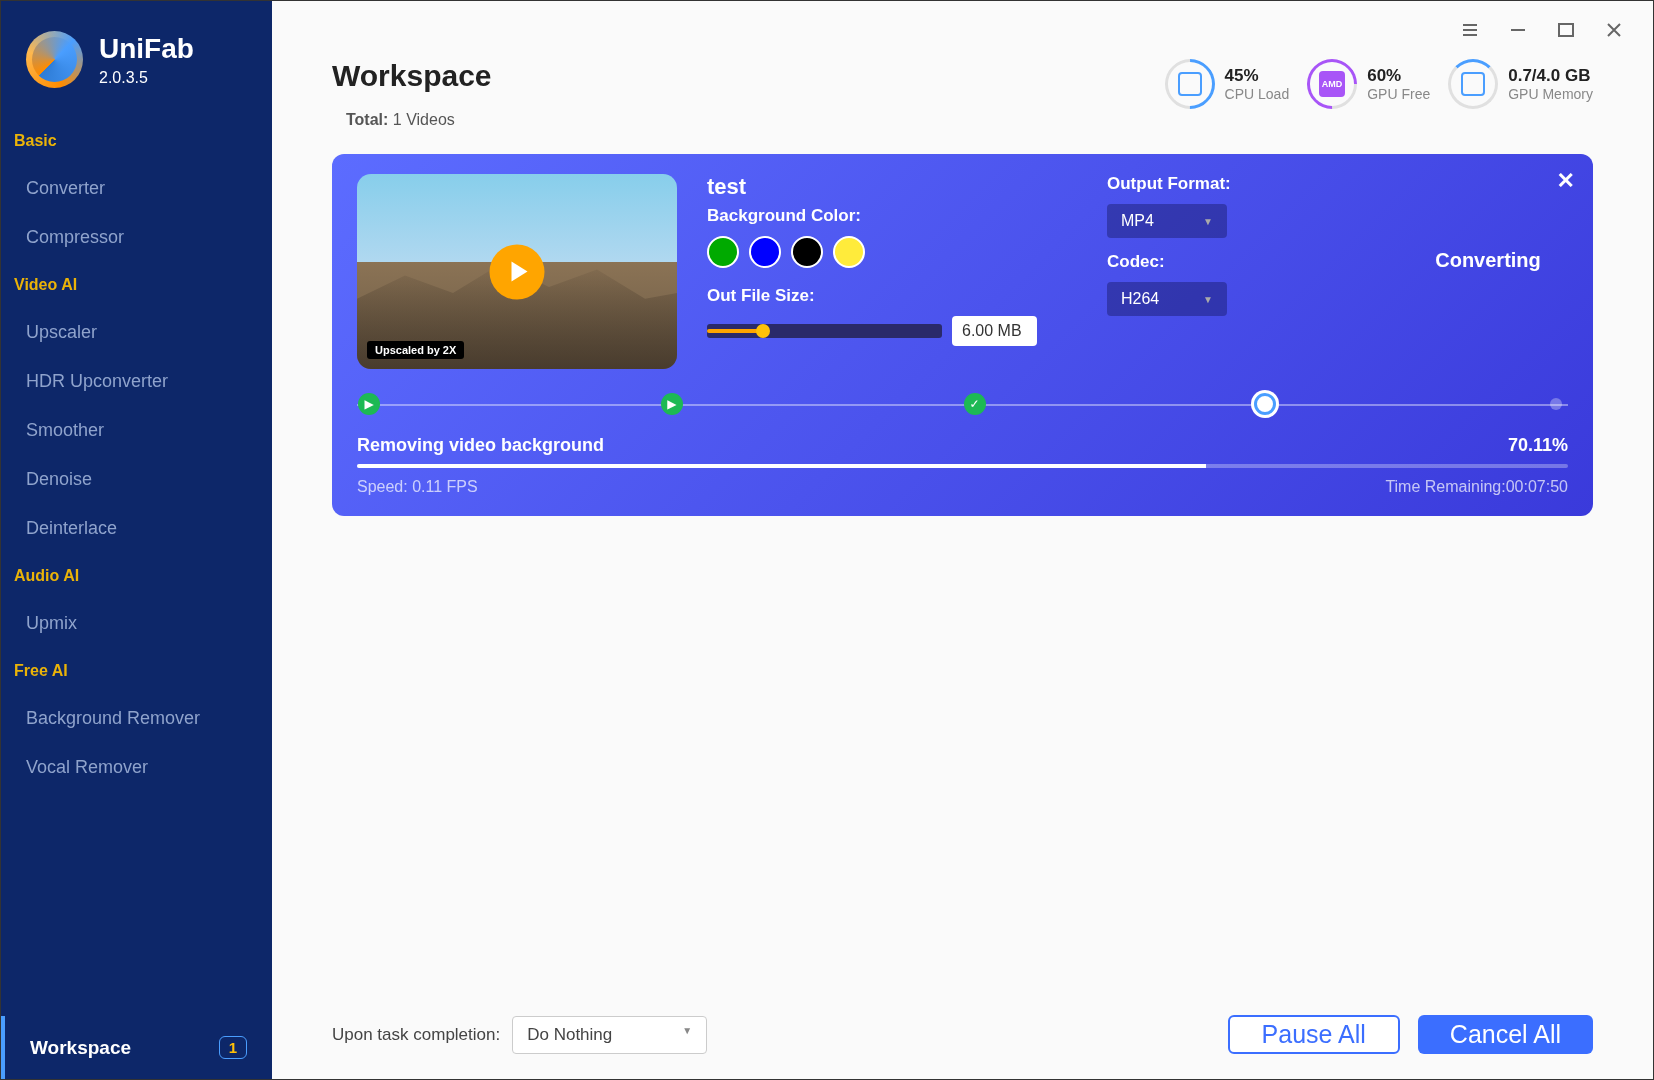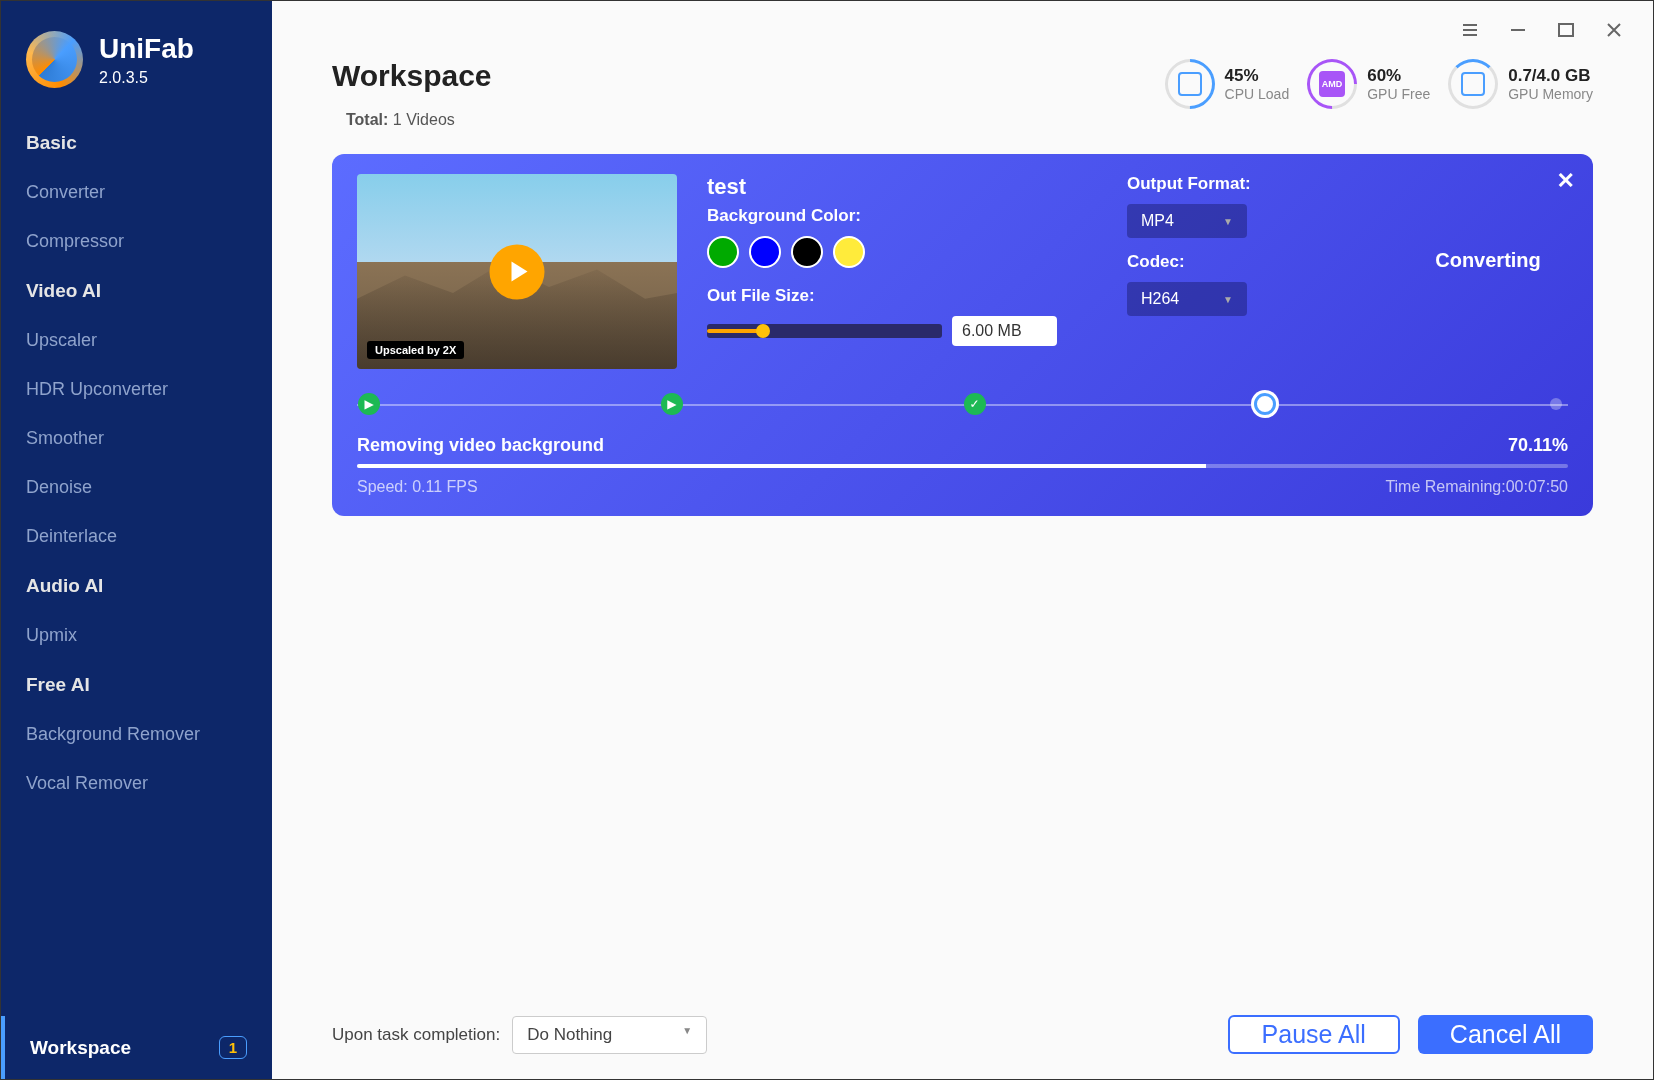--- a/index.html
+++ b/index.html
@@ -5,21 +5,21 @@
 * { margin: 0; padding: 0; box-sizing: border-box; font-family: -apple-system, BlinkMacSystemFont, 'Segoe UI', Arial, sans-serif; }
 body { background: #fff; width: 1654px; height: 1080px; overflow: hidden; border: 1px solid #333; }
 .app { display: flex; height: 100%; }
 .sidebar { width: 271px; background: #0d2769; display: flex; flex-direction: column; }
 .logo-area { padding: 30px 25px 20px; display: flex; align-items: center; gap: 16px; }
 .logo-icon { width: 57px; height: 57px; border-radius: 50%; background: conic-gradient(from 45deg, #4a9eff, #ff8c00, #ffb84d, #4a9eff); position: relative; }
 .logo-icon::after { content: ''; position: absolute; inset: 6px; border-radius: 50%; background: conic-gradient(from 225deg, #ff8c00, #4a9eff, #2e7cd6); }
 .logo-text { color: #fff; font-size: 28px; font-weight: 600; }
 .logo-version { color: #fff; font-size: 16px; margin-top: 4px; }
 .nav { flex: 1; padding: 10px 0; }
-.nav-header { color: #e5e5e5; font-size: 19px; font-weight: 600; padding: 14px 25px; }
+.nav-header { color: #eab308; font-size: 16px; font-weight: 600; padding: 14px 13px; }
 .nav-item { color: #8fa3cc; font-size: 18px; padding: 14px 25px; cursor: pointer; }
 .workspace-tab { margin-top: auto; border-left: 4px solid #4a9eff; background: #0d2769; padding: 20px 25px; display: flex; align-items: center; justify-content: space-between; }
 .workspace-tab-label { color: #fff; font-size: 19px; font-weight: 600; }
 .workspace-badge { background: #0d2769; border: 1px solid #4a9eff; color: #ffc107; padding: 2px 9px; border-radius: 6px; font-size: 15px; font-weight: 600; }
 .main { flex: 1; background: #fafafa; display: flex; flex-direction: column; }
 .titlebar { display: flex; justify-content: flex-end; padding: 20px 30px 0; gap: 30px; }
 .titlebar-icon { width: 18px; height: 18px; cursor: pointer; color: #666; }
 .header { padding: 20px 60px 0; display: flex; justify-content: space-between; align-items: flex-start; }
 .header-left { }
 .page-title { font-size: 30px; font-weight: 700; color: #222; }
@@ -34,40 +34,40 @@
 .stat-circle.mem { border-top-color: #4a9eff; }
 .cpu-icon { width: 24px; height: 24px; border: 2px solid #4a9eff; border-radius: 4px; position: relative; }
 .gpu-icon { width: 26px; height: 26px; background: #a855f7; border-radius: 4px; display: flex; align-items: center; justify-content: center; color: #fff; font-size: 9px; font-weight: bold; }
 .mem-icon { width: 24px; height: 24px; border: 2px solid #4a9eff; border-radius: 4px; }
 .stat-text { display: flex; flex-direction: column; }
 .stat-value { font-size: 17px; font-weight: 600; color: #222; }
 .stat-label { font-size: 14px; color: #888; }
 .card { margin: 25px 60px; background: linear-gradient(135deg, #5c6cff, #3a3adb); border-radius: 12px; padding: 20px 25px; color: #fff; position: relative; }
 .card-close { position: absolute; top: 14px; right: 18px; color: #fff; font-size: 22px; cursor: pointer; font-weight: bold; }
 .card-top { display: flex; gap: 30px; align-items: flex-start; }
-.thumb { width: 320px; height: 195px; border-radius: 4px; background: linear-gradient(to bottom, #87ceeb 0%, #b0d8f0 45%, #8b7355 45%, #6b5a45 100%); position: relative; overflow: hidden; }
+.thumb { width: 320px; height: 195px; border-radius: 14px; background: linear-gradient(to bottom, #87ceeb 0%, #b0d8f0 45%, #8b7355 45%, #6b5a45 100%); position: relative; overflow: hidden; }
 .thumb::before { content: ''; position: absolute; bottom: 0; left: 0; right: 0; height: 60%; background: linear-gradient(to bottom, transparent, rgba(50,40,30,0.6)); clip-path: polygon(0 40%, 15% 20%, 30% 35%, 45% 10%, 60% 30%, 75% 15%, 90% 40%, 100% 35%, 100% 100%, 0 100%); }
 .thumb-play { position: absolute; top: 50%; left: 50%; transform: translate(-50%, -50%); width: 55px; height: 55px; border-radius: 50%; background: #ffa500; display: flex; align-items: center; justify-content: center; }
 .thumb-play::after { content: ''; border-left: 16px solid #fff; border-top: 10px solid transparent; border-bottom: 10px solid transparent; margin-left: 4px; }
 .thumb-badge { position: absolute; bottom: 10px; left: 10px; background: #000; color: #fff; font-size: 11px; padding: 3px 8px; border-radius: 3px; font-weight: 600; }
 .card-mid { flex: 1; }
 .card-mid-row { display: flex; gap: 70px; }
 .file-title { font-size: 22px; font-weight: 600; margin-bottom: 6px; }
 .section-label { font-size: 17px; font-weight: 600; margin-bottom: 10px; }
 .color-swatches { display: flex; gap: 10px; margin-bottom: 18px; }
 .swatch { width: 32px; height: 32px; border-radius: 50%; border: 2px solid #fff; cursor: pointer; }
 .swatch.green { background: #0a0; }
 .swatch.blue { background: #00f; }
 .swatch.black { background: #000; }
 .swatch.yellow { background: #ffeb3b; }
 .filesize-row { display: flex; gap: 10px; align-items: center; }
 .slider-wrap { width: 235px; height: 14px; background: #2a2a6a; border-radius: 3px; position: relative; }
 .slider-fill { position: absolute; left: 0; top: 50%; transform: translateY(-50%); height: 4px; background: #ffa500; border-radius: 2px; width: 24%; }
 .slider-thumb { position: absolute; top: 50%; transform: translate(-50%, -50%); left: 24%; width: 14px; height: 14px; border-radius: 50%; background: #ffc107; }
-.filesize-input { background: #fff; color: #333; padding: 6px 10px; border-radius: 4px; width: 105px; font-size: 16px; border: none; }
+.filesize-input { background: #fff; color: #333; padding: 6px 10px; border-radius: 4px; width: 85px; font-size: 16px; border: none; }
 .select-wrap { background: rgba(0,0,40,0.3); border-radius: 4px; padding: 8px 14px; width: 120px; display: flex; justify-content: space-between; align-items: center; cursor: pointer; margin-bottom: 14px; }
 .select-value { font-size: 16px; }
 .select-arrow { font-size: 10px; color: #aaa; }
 .status-text { font-size: 20px; font-weight: 600; min-width: 160px; text-align: center; }
 .timeline { margin-top: 22px; display: flex; align-items: center; position: relative; height: 26px; }
 .timeline-line { position: absolute; left: 0; right: 0; top: 50%; height: 2px; background: rgba(255,255,255,0.4); }
 .timeline-node { position: absolute; top: 50%; transform: translate(-50%, -50%); width: 22px; height: 22px; border-radius: 50%; display: flex; align-items: center; justify-content: center; }
 .timeline-node.done { background: #1db954; color: #fff; font-size: 12px; }
 .timeline-node.current { width: 28px; height: 28px; background: #fff; }
 .timeline-node.current::after { content: ''; width: 16px; height: 16px; border: 3px solid #4a9eff; border-radius: 50%; }

